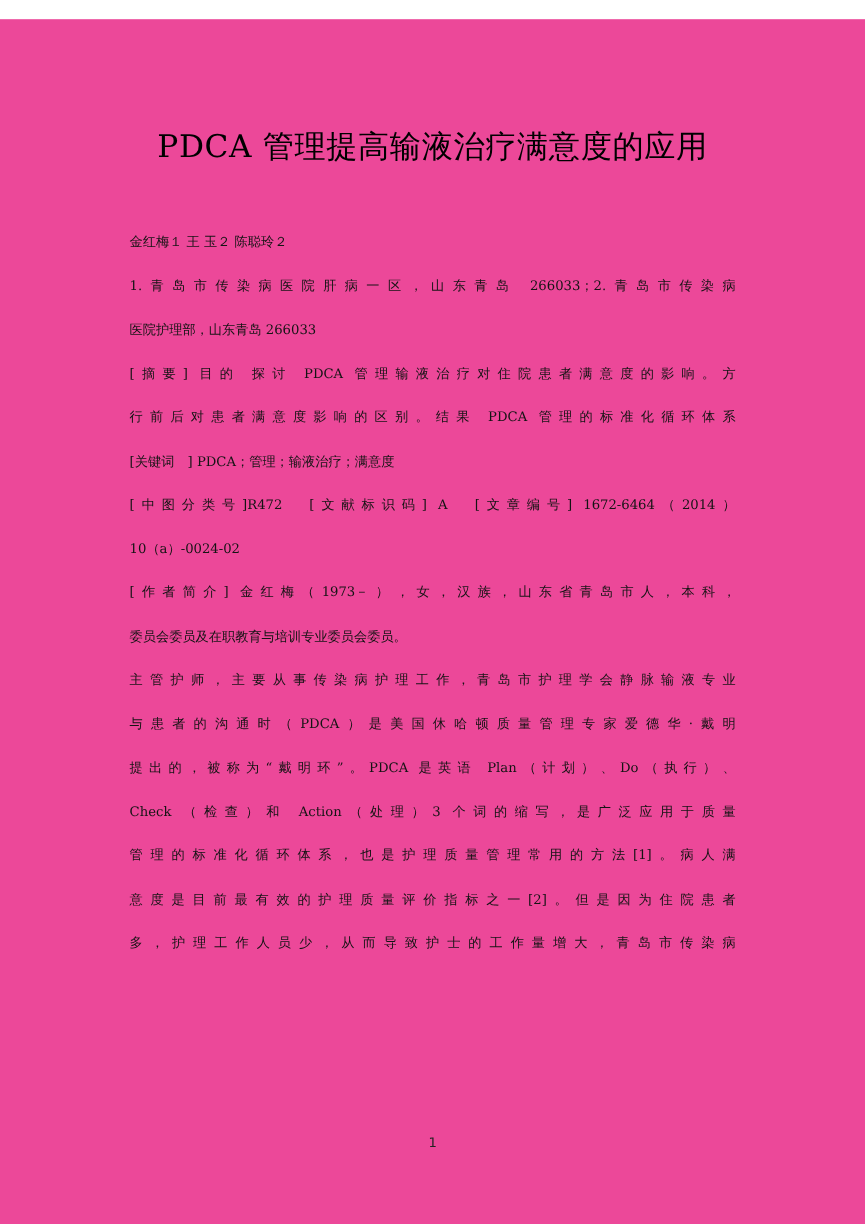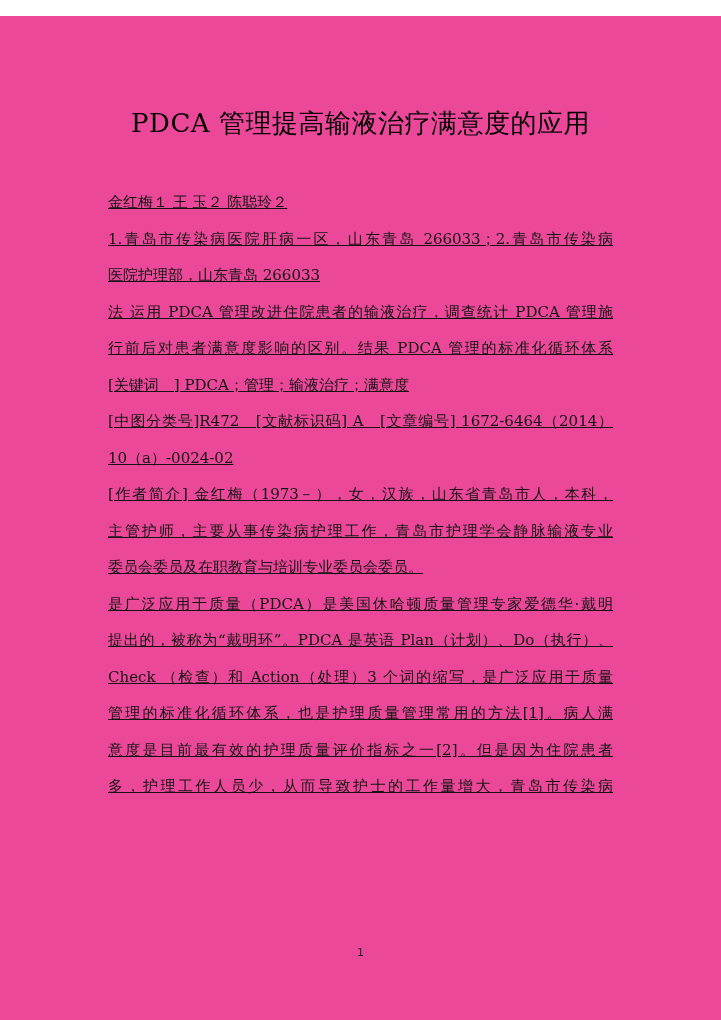--- a/index.html
+++ b/index.html
@@ -37,27 +37,26 @@
     }
     .body {
       position: absolute;
       left: 108px;
       top: 171px;
       width: 505px;
     }
     .line {
       height: 36.5px;
       line-height: 30px;
-      font-size: 15px;
+      font-size: 11px;
       white-space: nowrap;
       overflow: visible;
       color: #141414;
       text-align: justify;
       text-align-last: justify;
-      text-decoration: underline;
     }
     .line.last {
       text-align-last: left;
     }
     .page-number {
       position: absolute;
       left: 0;
       width: 721px;
       top: 930px;
       text-align: center;
@@ -73,33 +72,33 @@
 
   <div class="title">PDCA 管理提高输液治疗满意度的应用</div>
 
   <div class="body">
 
     <div class="line last">金红梅１ 王 玉２ 陈聪玲２</div>
 
     <div class="line">1.青岛市传染病医院肝病一区，山东青岛 266033；2.青岛市传染病</div>
     <div class="line last">医院护理部，山东青岛 266033</div>
 
-    <div class="line">法 运用 PDCA 管理改进住院患者的输液治疗，调查统计 PDCA 管理施</div>
+    <div class="line">[摘要] 目的 探讨 PDCA 管理输液治疗对住院患者满意度的影响。方</div>
     <div class="line">行前后对患者满意度影响的区别。结果 PDCA 管理的标准化循环体系</div>
 
     <div class="line last">[关键词　] PDCA；管理；输液治疗；满意度</div>
 
     <div class="line">[中图分类号]R472　[文献标识码] A　[文章编号] 1672-6464（2014）</div>
     <div class="line last">10（a）-0024-02</div>
 
     <div class="line">[作者简介] 金红梅（1973－），女，汉族，山东省青岛市人，本科，</div>
+    <div class="line last">委员会委员及在职教育与培训专业委员会委员。</div>
     <div class="line">主管护师，主要从事传染病护理工作，青岛市护理学会静脉输液专业</div>
-    <div class="line last">委员会委员及在职教育与培训专业委员会委员。</div>
 
-    <div class="line">是广泛应用于质量（PDCA）是美国休哈顿质量管理专家爱德华·戴明</div>
+    <div class="line">与患者的沟通时（PDCA）是美国休哈顿质量管理专家爱德华·戴明</div>
     <div class="line">提出的，被称为“戴明环”。PDCA 是英语 Plan（计划）、Do（执行）、</div>
     <div class="line">Check （检查）和 Action（处理）3 个词的缩写，是广泛应用于质量</div>
     <div class="line">管理的标准化循环体系，也是护理质量管理常用的方法[1]。病人满</div>
     <div class="line">意度是目前最有效的护理质量评价指标之一[2]。但是因为住院患者</div>
     <div class="line">多，护理工作人员少，从而导致护士的工作量增大，青岛市传染病</div>
 
   </div>
 
   <div class="page-number">1</div>
 

